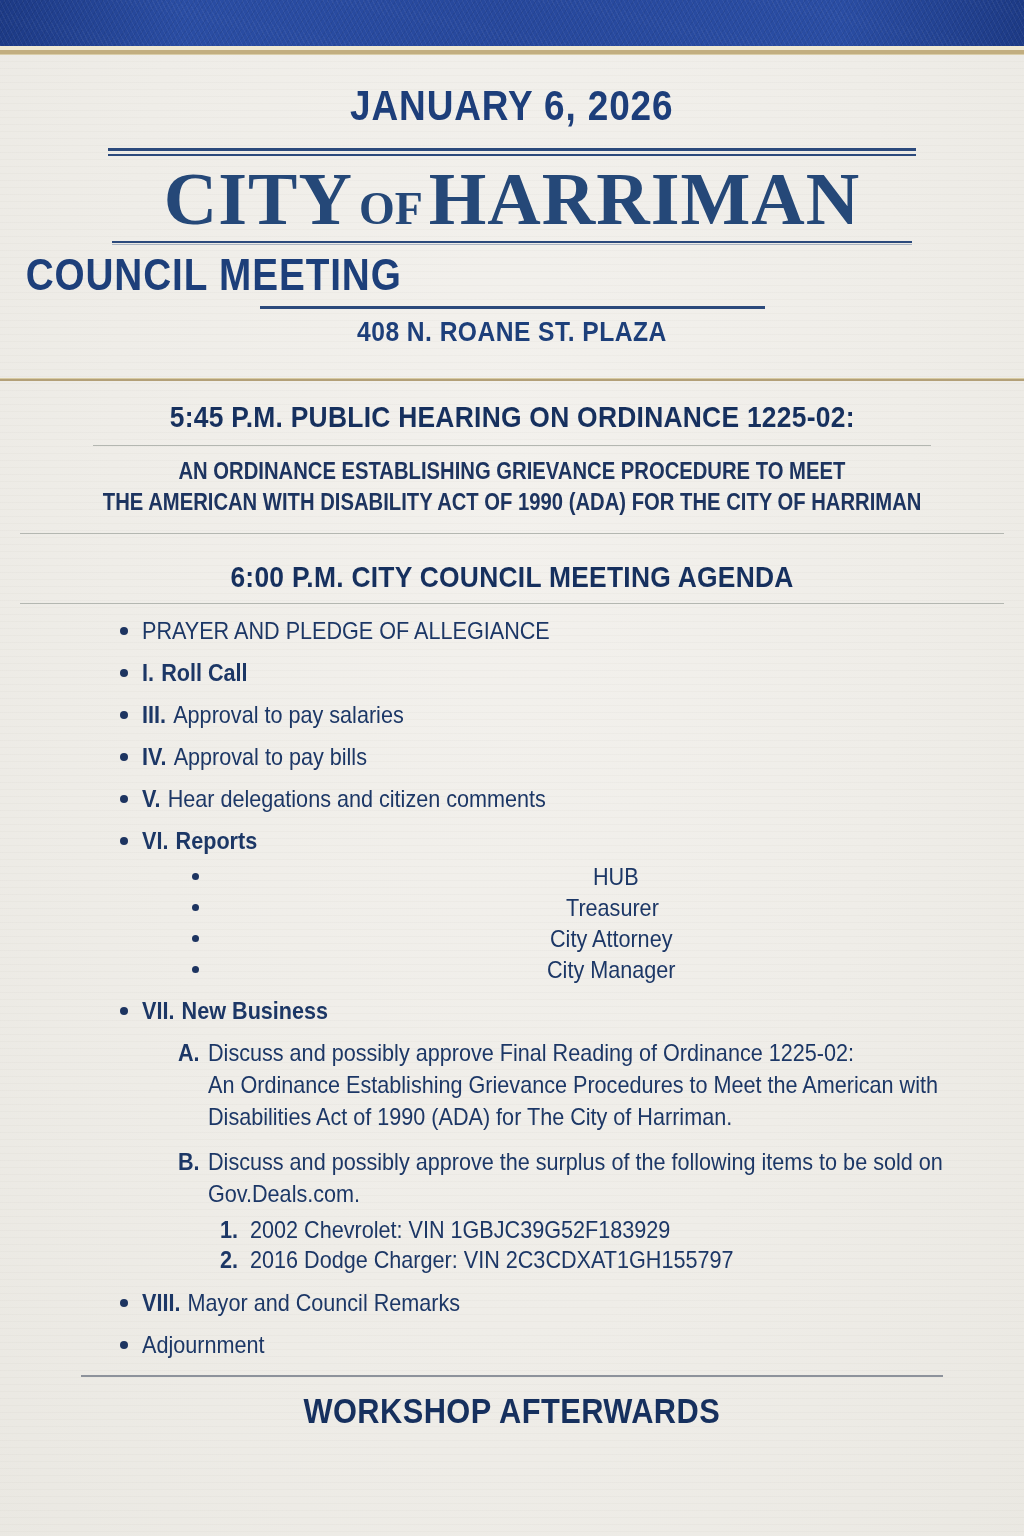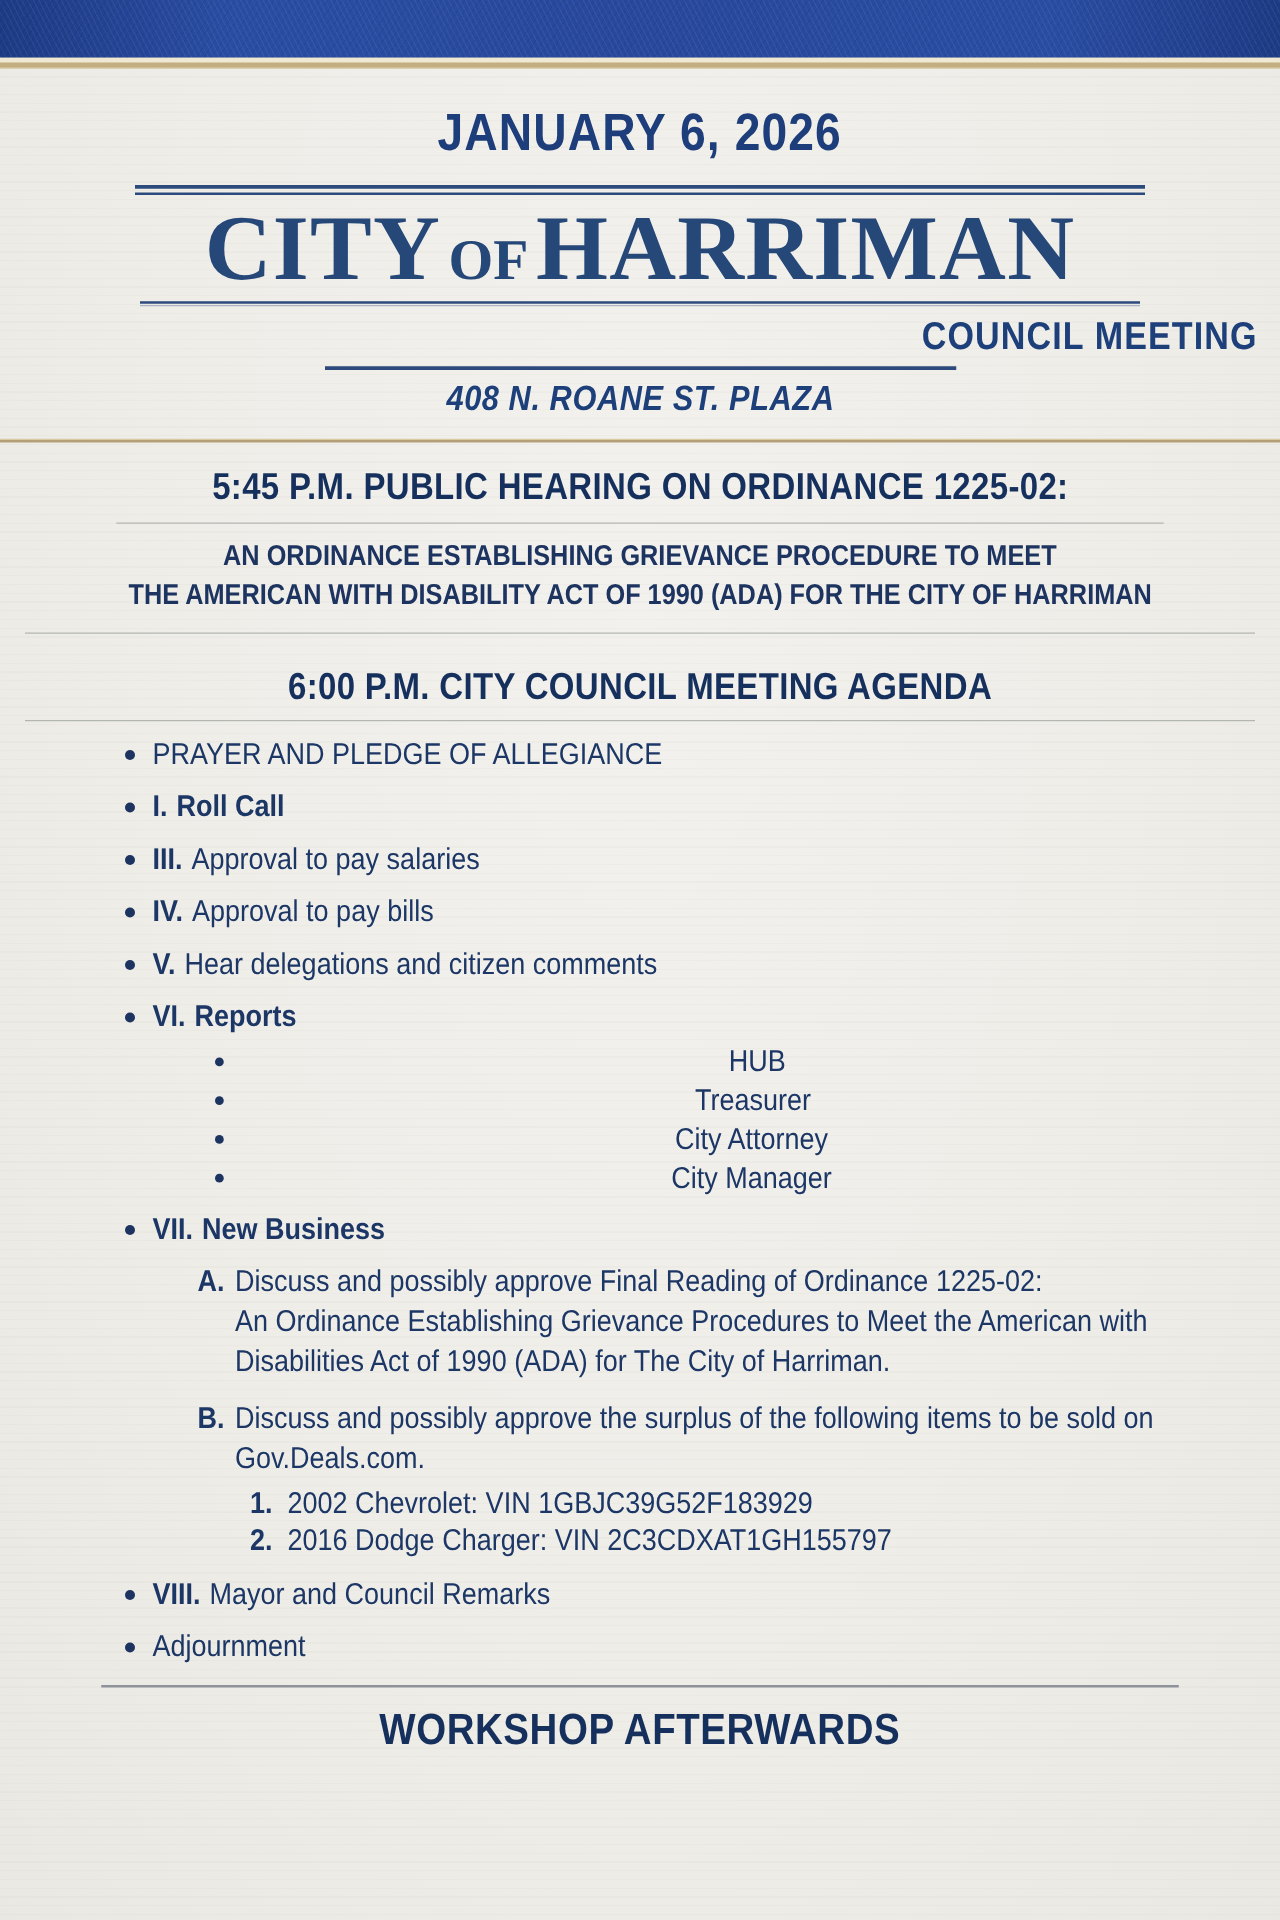--- a/index.html
+++ b/index.html
@@ -62,38 +62,38 @@
   .rule-double{width:808px;margin:21px auto 0;border-top:3px solid #2c4a7c;}
   .rule-double .inner{display:block;height:5px;border-bottom:2px solid #2c4a7c;}
   .city-title{
     font-family:"Liberation Serif","DejaVu Serif",serif;
     font-size:74px;font-weight:bold;color:var(--title-navy);
     text-align:center;line-height:1.02;margin-top:6px;letter-spacing:1px;white-space:nowrap;
   }
   .city-title .of{font-size:46px;letter-spacing:0;padding:0 6px;}
   .rule-title-under{width:800px;margin:4px auto 0;border-top:2px solid #2c4a7c;border-bottom:1px solid rgba(44,74,124,0.35);height:4px;}
   .meeting-type{
-    font-size:31px;font-weight:bold;color:#1d3f7a;text-align:right;line-height:1;margin-top:8px;letter-spacing:1px;
+    font-size:44px;font-weight:bold;color:#1d3f7a;text-align:left;line-height:1;margin-top:8px;letter-spacing:1px;
   }
   .rule-short{width:505px;margin:9px auto 0;border-top:3px solid #2c4a7c;}
-  .address{font-size:28px;font-weight:bold;color:#1d3f7a;text-align:center;line-height:1;margin-top:9px;padding-bottom:18px;letter-spacing:0.5px;font-style:italic;}
+  .address{font-size:28px;font-weight:bold;color:#1d3f7a;text-align:center;line-height:1;margin-top:9px;padding-bottom:32px;letter-spacing:0.5px;}
   .rule-tan{width:100%;border-top:1px solid #d8cba4;border-bottom:2px solid var(--tan);height:3px;}
   
   .hearing{padding-top:21px;}
   .hearing-heading{font-size:30px;font-weight:bold;color:var(--navy-deep);line-height:1;letter-spacing:0.3px;}
   .rule-hearing{width:838px;margin:13px auto 0;border-top:1px solid var(--rule-light);}
   .hearing-desc1{margin-top:11px;font-size:23px;font-weight:bold;line-height:1.25;color:#1d3460;}
   .hearing-desc2{margin-top:2px;font-size:23px;font-weight:bold;line-height:1.25;color:#1d3460;padding-bottom:16px;}
   .rule-light-full{width:984px;margin:0 auto;border-top:1px solid var(--rule-light);}
   .agenda-heading{font-size:30px;font-weight:bold;color:var(--navy-deep);line-height:1;margin-top:28px;letter-spacing:0.3px;}
   .agenda-heading + .rule-light-full{margin-top:11px;}
   
   ul{list-style:none;}
   .agenda-list{margin-top:13px;font-size:24px;line-height:28px;}
-  .agenda-list > li{position:relative;padding-left:122px;margin-bottom:14px;}
+  .agenda-list > li{position:relative;padding-left:122px;margin-bottom:14px;margin-left:20px;}
   .dot{position:absolute;width:8px;height:8px;border-radius:50%;background:#1d3460;}
   .agenda-list > li > .dot{left:100px;top:10px;}
   .marker{font-weight:bold;margin-right:8px;}
   .marker:empty{margin-right:0;}
   li.bold-item .item-text, li.bold-item .marker{font-weight:bold;}
   
   .sub-list{margin-top:9px;margin-left:50px;font-weight:normal;text-align:center;}
   .sub-list li{position:relative;padding-left:20px;margin-bottom:5px;line-height:26px;}
   .sub-list .dot{left:0;top:9px;width:7px;height:7px;}
   .sub-list .squeeze-l{font-weight:normal;}

